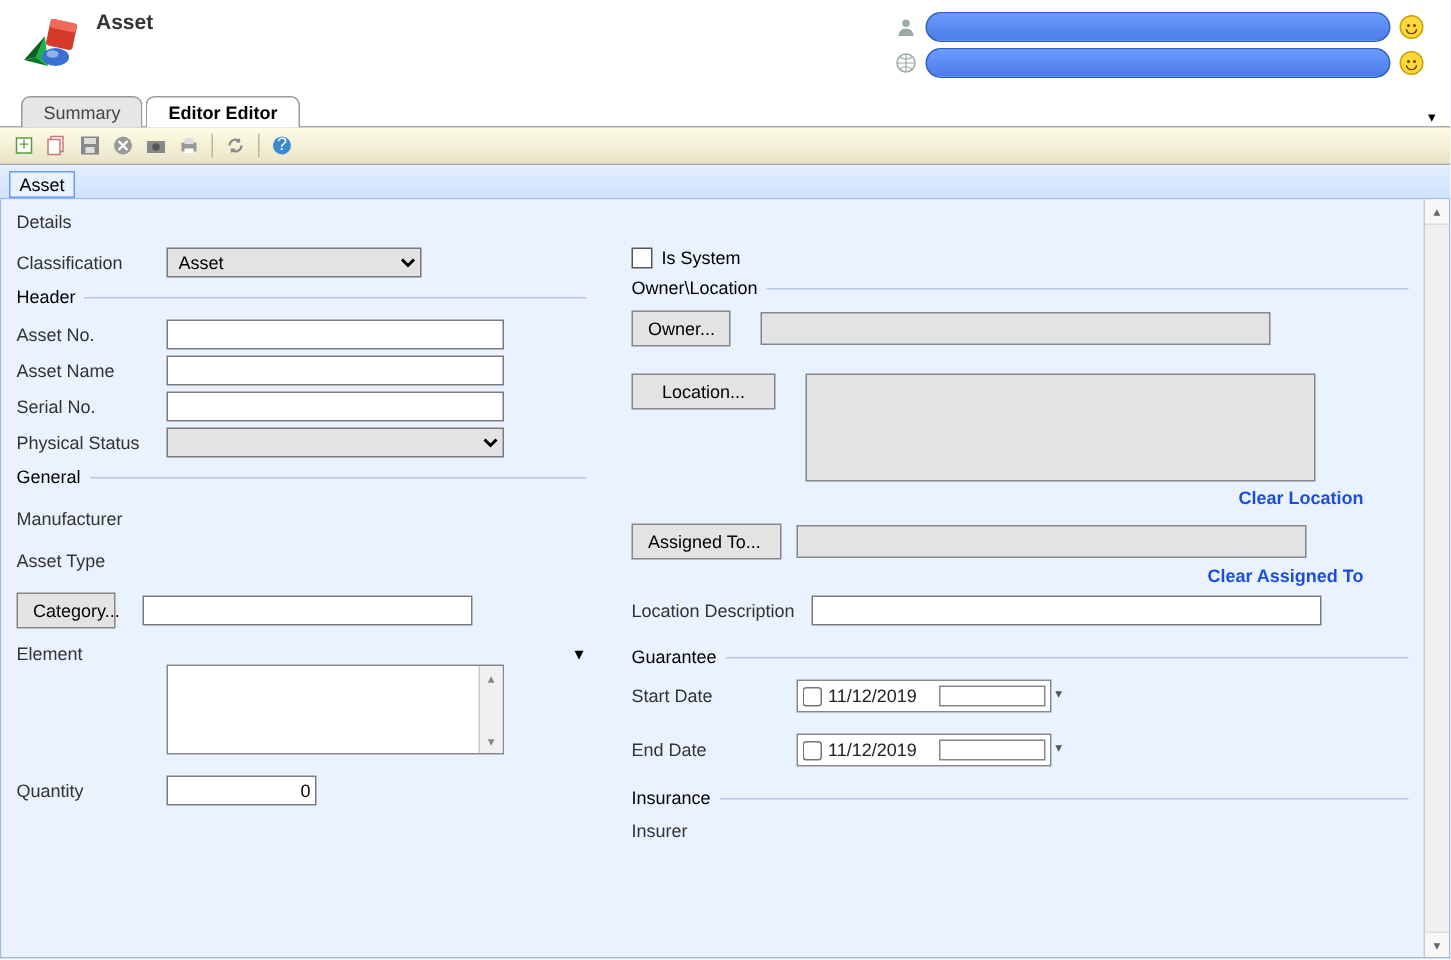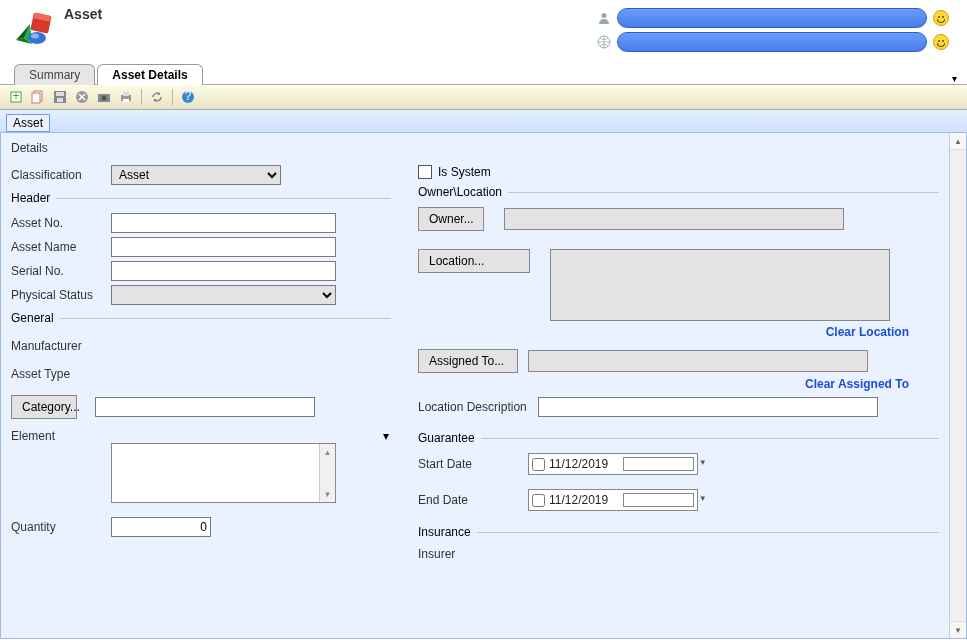--- a/index.html
+++ b/index.html
@@ -39,23 +39,23 @@
   .scroll-up,.scroll-down{height:17px;display:flex;align-items:center;justify-content:center;color:#666;font-size:9px;background:#f7f7f7;border-bottom:1px solid #ddd;cursor:pointer;}
   .scroll-down{position:absolute;bottom:0;width:100%;border-top:1px solid #ddd;border-bottom:none;}
   .panel-body{ position:absolute; left:0; top:0; right:17px; bottom:0; background:#eaf2ff; overflow:hidden; padding:6px 10px;}
 
   
   .section-title{ color:#333; margin: 2px 0 6px 0; }
   .section-line{ position:relative; margin: 6px 0 8px 0; }
   .section-line span{ background:#eaf2ff; padding-right:6px; position:relative; z-index:1;}
   .section-line::after{ content:""; position:absolute; left:0; right:0; top:50%; height:1px; background:#b8c9e0;}
 
-  .two-col { display:flex; }
+  .two-col { display:flex; gap:30px;}
   .col-l { flex:0 0 380px; }
-  .col-r { flex:1;margin-left:27px; }
+  .col-r { flex:1; }
 
   .form-row{ display:flex; align-items:center; margin:4px 0; }
   .form-row label{ width:100px; color:#333;}
   .form-row input[type=text], .form-row select { height:20px; border:1px solid #7a7a7a; background:#fff; padding:0 3px;}
   .form-row select.grey, input.grey { background:#e3e3e3; }
   .w-lg{width:225px;} .w-md{width:220px;}
   .btn{ height:24px; padding:0 10px; background:#e3e3e3; border:1px solid #888; cursor:pointer;}
   .link{ color:#1d4ed8; cursor:pointer;font-weight:bold; }
   .ro-box{ background:#e3e3e3; border:1px solid #888;}
 
@@ -115,21 +115,21 @@
       <div class="user-field"></div>
       <span class="smiley">
           <span class="mouth"></span>
         </span>
     </div>
   </div>
 </div>
 
 <div class="tab-strip">
   <div class="tab">Summary</div>
-  <div class="tab active">Asset Details</div>
+  <div class="tab active">Editor Editor</div>
   <div class="dropdown-arrow">▾</div>
 </div>
 
 <div class="toolbar">
   <div class="tbtn">
       <svg width="14" height="14">
         <rect x="2" y="2" width="10" height="10" fill="#fff" stroke="#5a9a3a"></rect>
         <text x="7" y="10" font-size="10" fill="#5a9a3a" text-anchor="middle">+</text>
       </svg>
     </div>
@@ -258,21 +258,21 @@
 
         <div class="section-line"><span>Owner\Location</span></div>
 
         <div class="form-row">
           <button class="btn" style="width:66px;text-align:left">Owner...</button>
           <div style="width:20px"></div>
           <div class="ro-box" style="width:340px;height:22px"></div>
         </div>
 
         <div class="form-row" style="align-items:flex-start;margin-top:18px">
-          <button class="btn" style="width:112px;text-align:left">Location...</button>
+          <button class="btn" style="width:96px;text-align:center">Location...</button>
           <div style="width:20px"></div>
           <div class="ro-box" style="width:340px;height:72px"></div>
         </div>
         <div class="right-align" style="margin:4px 30px 0 0"><span class="link">Clear Location</span></div>
 
         <div class="form-row" style="margin-top:10px">
           <button class="btn" style="width:100px;text-align:left">Assigned To...</button>
           <div style="width:10px"></div>
           <div class="ro-box" style="width:340px;height:22px"></div>
         </div>

